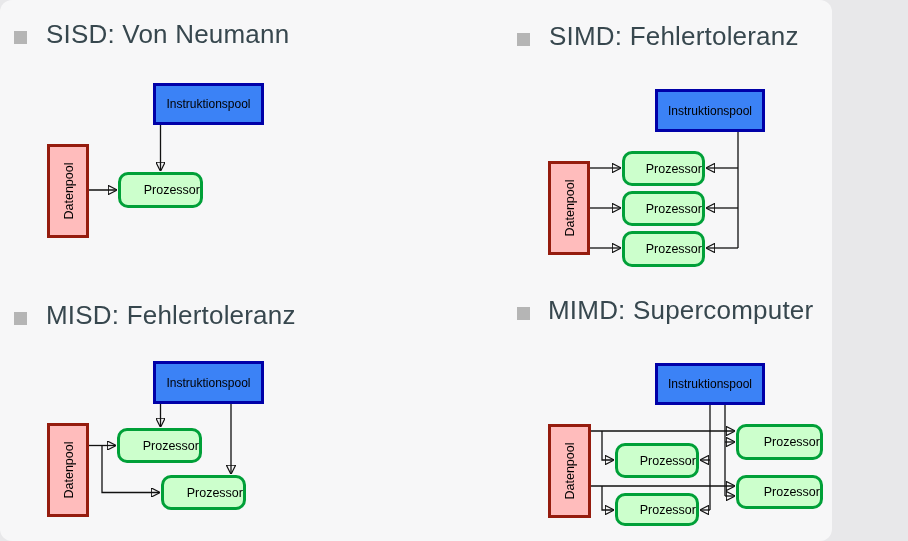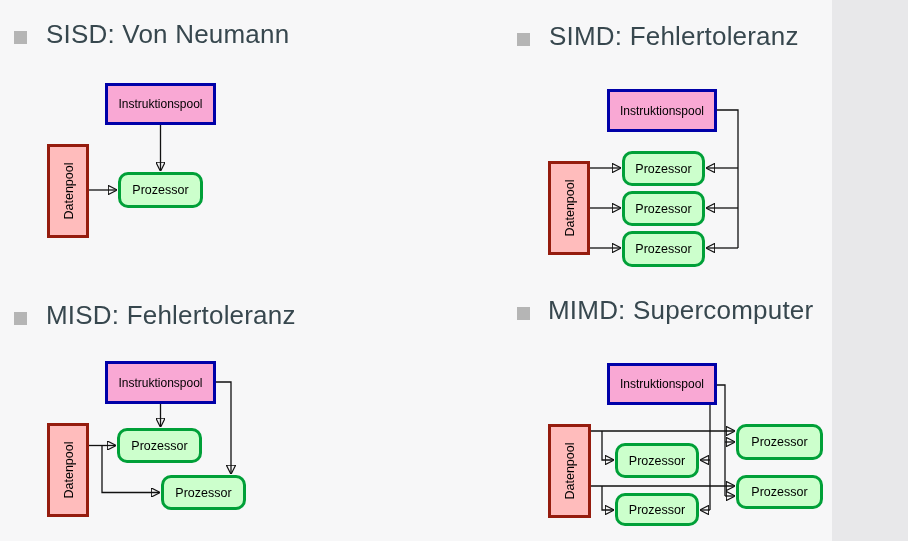--- a/index.html
+++ b/index.html
@@ -1,34 +1,34 @@
 <!DOCTYPE html>
 <html><head>
 <meta charset="utf-8">
 <style>
   html,body{margin:0;padding:0;background:#e8e8ea;}
   .slide{
     position:relative;width:832px;height:541px;background:#f7f7f8;
-    font-family:"Liberation Sans",sans-serif;overflow:hidden;
+    font-family:"Liberation Sans",sans-serif;overflow:hidden;border-radius:12px;
   }
   .bullet{position:absolute;width:13px;height:13px;background:#b5b5b5;}
   .sec-title{
     position:absolute;margin:0;font-size:26px;font-weight:400;
     color:#37474e;letter-spacing:.2px;line-height:1.1;white-space:nowrap;
     font-family:"Liberation Sans",sans-serif;
   }
   .box{
     position:absolute;box-sizing:border-box;display:flex;
     align-items:center;justify-content:center;color:#000;
     font-size:12.5px;white-space:nowrap;
   }
-  .instr{background:#f9a8d4;border:3px solid #0000a8;font-size:12px;}
+  .instr{background:#3b82f6;border:3px solid #0000a8;font-size:12px;margin-left:48px;}
   .daten{background:#ffbcbc;border:3px solid #951c0e;}
   .daten .vlabel{transform:rotate(-90deg);white-space:nowrap;font-size:12.5px;}
-  .proz{background:#ccffcc;border:3px solid #00a038;border-radius:10px;}
+  .proz{background:#ccffcc;border:3px solid #00a038;border-radius:10px;justify-content:flex-end;}
   svg.connectors{position:absolute;left:0;top:0;width:908px;height:541px;}
   svg.connectors path{stroke:#111;stroke-width:1.3;fill:none;}
 </style>
 </head>
 <body>
 
 <div class="slide">
 
   <svg class="connectors" aria-hidden="true">
     <defs>

